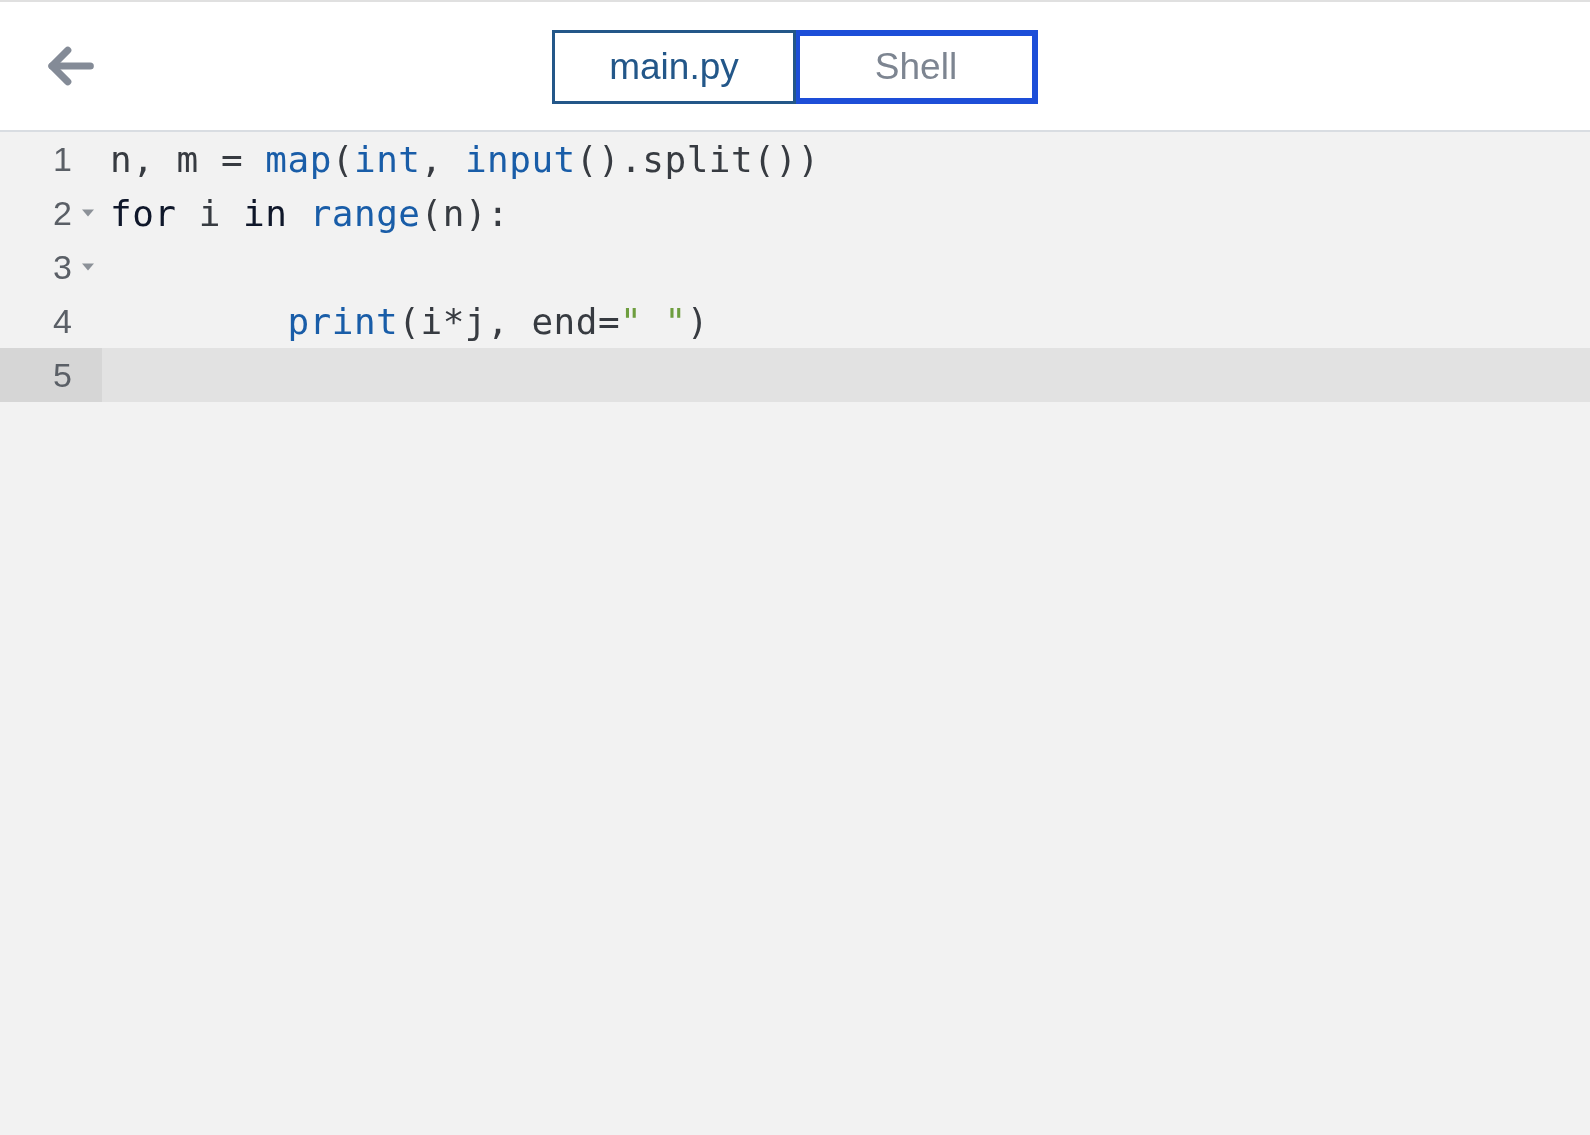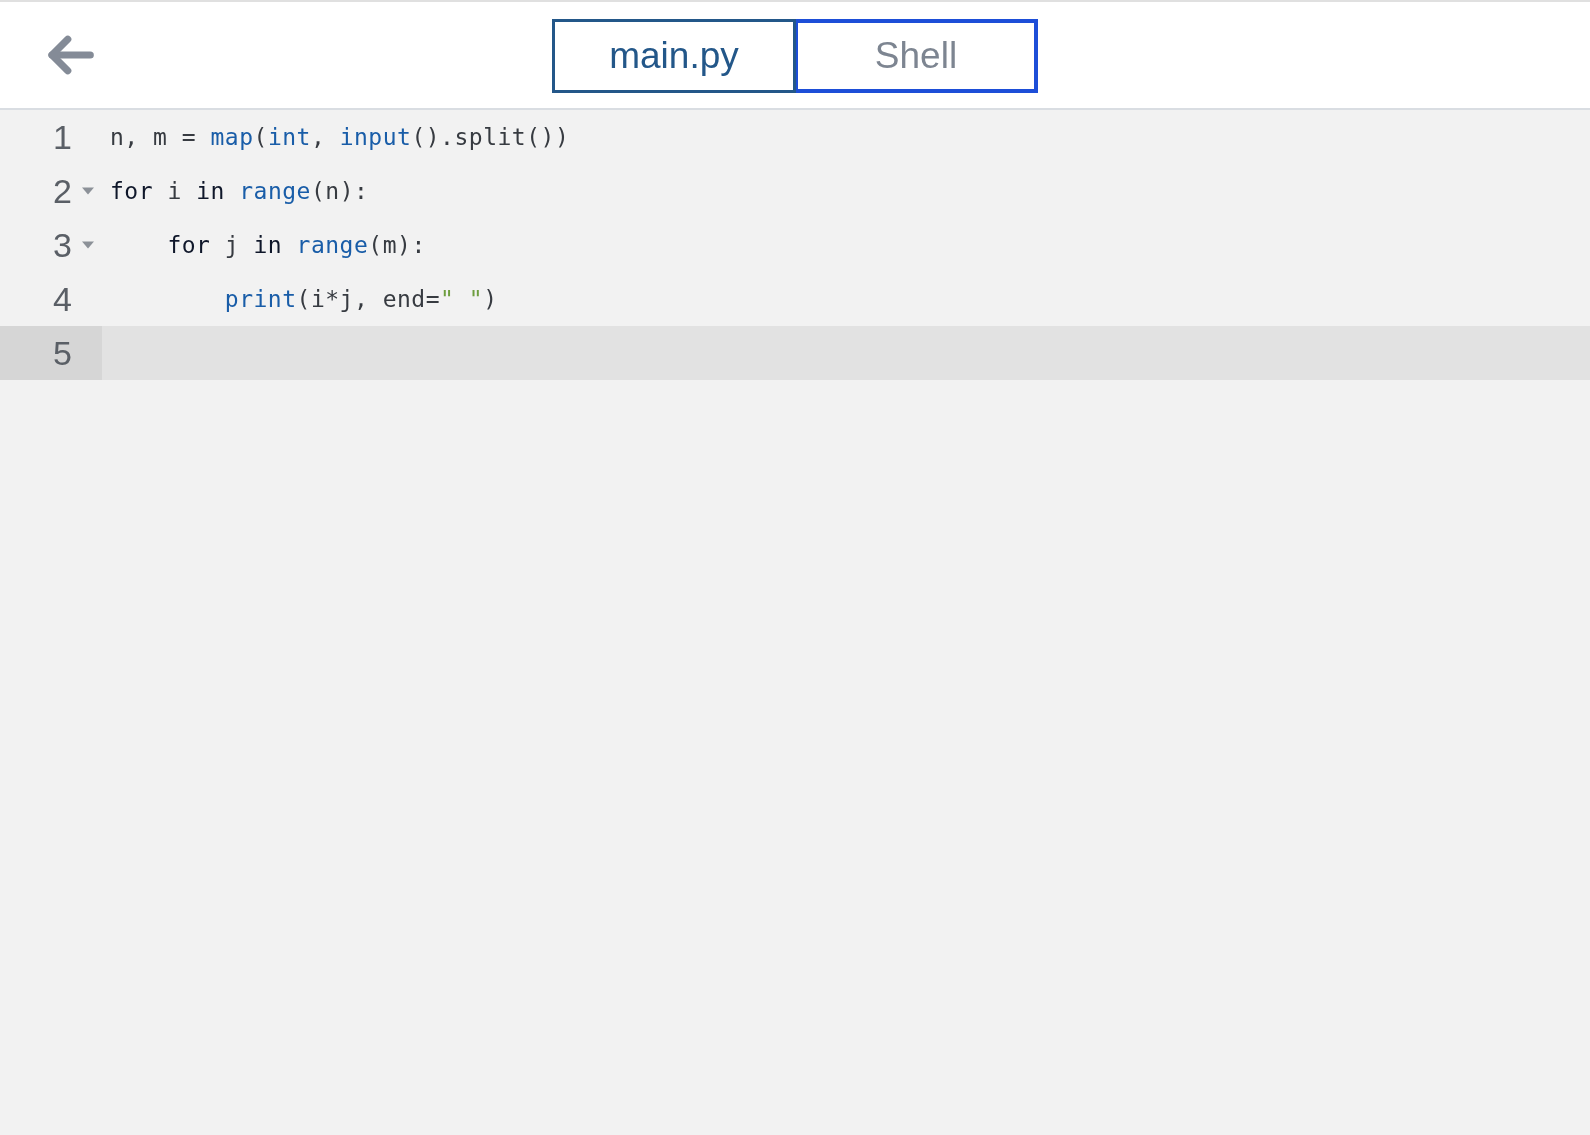--- a/index.html
+++ b/index.html
@@ -8,21 +8,21 @@
     height: 1135px;
     font-family: -apple-system, BlinkMacSystemFont, "Segoe UI", sans-serif;
     background: #fff;
     overflow: hidden;
   }
   .top-border {
     height: 2px;
     background: #e0e0e0;
   }
   .header {
-    height: 106px;
+    height: 128px;
     display: flex;
     align-items: center;
     padding: 0 30px;
     background: #fff;
     position: relative;
   }
   .back-arrow {
     display: flex;
     align-items: center;
     justify-content: center;
@@ -48,21 +48,21 @@
     margin-top: 2px;
   }
   .tab {
     width: 244px;
     height: 74px;
     display: flex;
     align-items: center;
     justify-content: center;
     font-size: 37px;
     cursor: pointer;
-    border: 4px solid #1d4ed8;
+    border: 6px solid #1d4ed8;
     background: #fff;
   }
   .tab.active {
     border: 3px solid #235789;
     color: #235789;
     font-weight: 500;
     z-index: 2;
   }
   .tab.inactive {
     color: #7d8591;
@@ -107,21 +107,21 @@
     right: 8px;
     top: 50%;
     transform: translateY(-50%);
     width: 0;
     height: 0;
     border-left: 6px solid transparent;
     border-right: 6px solid transparent;
     border-top: 7px solid #8c9198;
   }
   .code {
-    font-size: 23px;
+    font-size: 36px;
     white-space: pre;
     letter-spacing: 0.5px;
     color: #333;
     position: relative;
     padding-left: 8px;
   }
   .tok-id { color: #373b41; }
   .tok-op { color: #373b41; }
   .tok-punc { color: #373b41; }
   .tok-kw { color: #0f172a; }
@@ -171,21 +171,20 @@
     <div class="line">
       <div class="gutter">1</div>
       <div class="code"><span class="tok-id">n</span><span class="tok-punc">, </span><span class="tok-id">m</span><span> </span><span class="tok-op">=</span><span> </span><span class="tok-builtin">map</span><span class="tok-punc">(</span><span class="tok-builtin">int</span><span class="tok-punc">, </span><span class="tok-builtin">input</span><span class="tok-punc">().</span><span class="tok-id">split</span><span class="tok-punc">())</span></div>
     </div>
     <div class="line">
       <div class="gutter" style="padding-right: 30px;">2<span class="fold-marker"></span></div>
       <div class="code"><span class="tok-kw">for</span><span> </span><span class="tok-id">i</span><span> </span><span class="tok-kw">in</span><span> </span><span class="tok-builtin">range</span><span class="tok-punc">(</span><span class="tok-id">n</span><span class="tok-punc">):</span></div>
     </div>
     <div class="line">
       <div class="gutter" style="padding-right: 30px;">3<span class="fold-marker"></span></div>
-      <div class="code"><span>    </span><span class="tok-kw">for</span><span> </span><span class="tok-id">j</span><span> </span><span class="tok-kw">in</span><span> </span><span class="tok-builtin">range</span><span class="tok-punc">(</span><span class="tok-id">m</span><span class="tok-punc">):</span></div>
     </div>
     <div class="line">
       <div class="gutter">4</div>
       <div class="code"><span>        </span><span class="tok-builtin">print</span><span class="tok-punc">(</span><span class="tok-id">i</span><span class="tok-op">*</span><span class="tok-id">j</span><span class="tok-punc">, </span><span class="tok-id">end</span><span class="tok-op">=</span><span class="tok-str">" "</span><span class="tok-punc">)</span></div>
     </div>
     <div class="line active-line">
       <div class="gutter">5</div>
     </div>
   </div>
 

